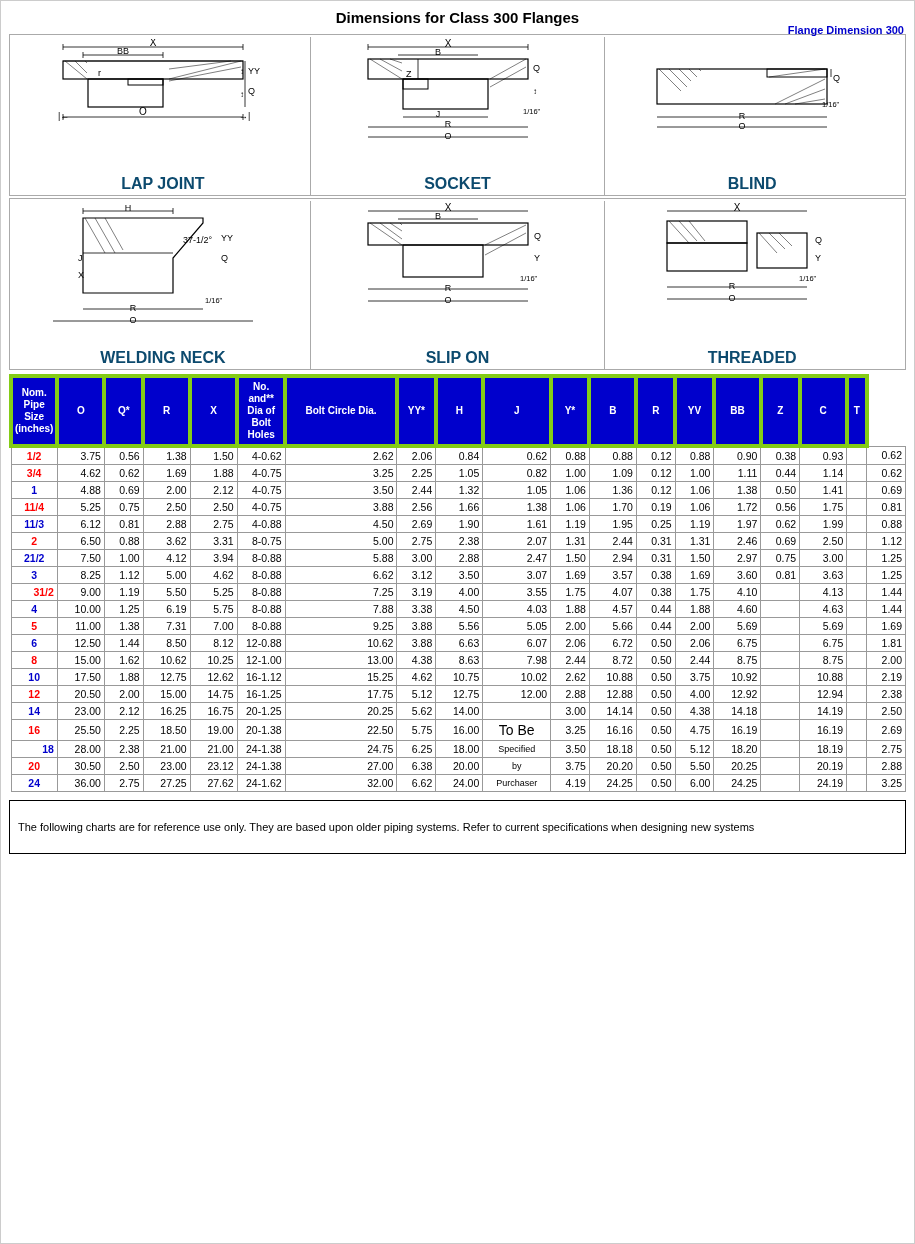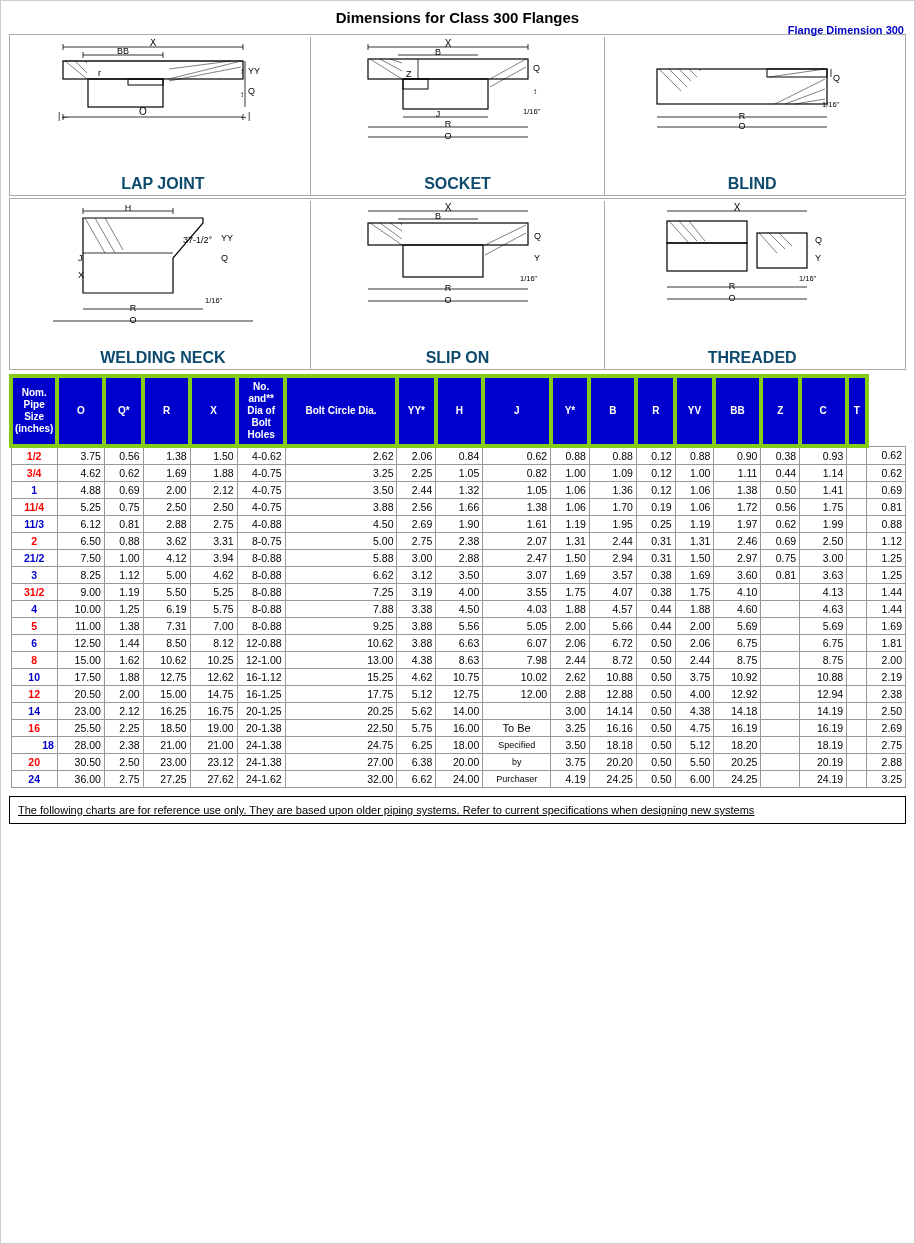--- a/index.html
+++ b/index.html
@@ -74,23 +74,22 @@
     .data-table tbody tr td:first-child {
       text-align: center;
       font-weight: bold;
     }
     .row-red td:first-child { color: red; }
     .row-blue td:first-child { color: #0000cc; }
     .footnote {
       margin-top: 8px;
       font-size: 11px;
       border: 1px solid #000;
-      padding: 7px 8px;
+      padding: 20px 8px;
       color: #000;
-      text-decoration: underline;
     }
   </style>
 </head>
 <body>
 
 <div class="page">
 
   <div class="top-right-title">Flange Dimension 300</div>
 
 
@@ -504,21 +503,21 @@
           <td>3.57</td>
           <td>0.38</td>
           <td>1.69</td>
           <td>3.60</td>
           <td>0.81</td>
           <td>3.63</td>
           <td></td>
           <td>1.25</td>
         </tr>
         <tr class="row-red">
-          <td style="text-align: center;">31/2</td>
+          <td style="text-align: right;">31/2</td>
           <td>9.00</td>
           <td>1.19</td>
           <td>5.50</td>
           <td>5.25</td>
           <td>8-0.88</td>
           <td>7.25</td>
           <td>3.19</td>
           <td>4.00</td>
           <td>3.55</td>
           <td>1.75</td>
@@ -681,21 +680,21 @@
         <tr class="row-red">
           <td style="text-align: center;">16</td>
           <td>25.50</td>
           <td>2.25</td>
           <td>18.50</td>
           <td>19.00</td>
           <td>20-1.38</td>
           <td>22.50</td>
           <td>5.75</td>
           <td>16.00</td>
-          <td style="text-align: center; font-size: 11px;">To Be</td>
+          <td style="text-align: center; font-size: 14px;">To Be</td>
           <td>3.25</td>
           <td>16.16</td>
           <td>0.50</td>
           <td>4.75</td>
           <td>16.19</td>
           <td></td>
           <td>16.19</td>
           <td></td>
           <td>2.69</td>
         </tr>

